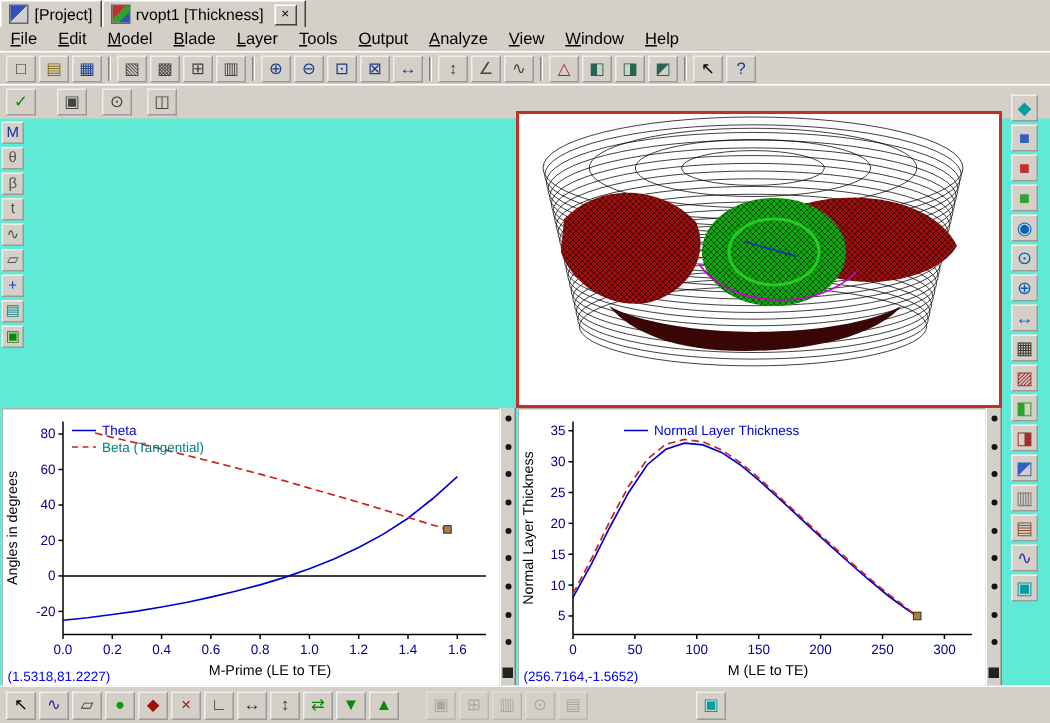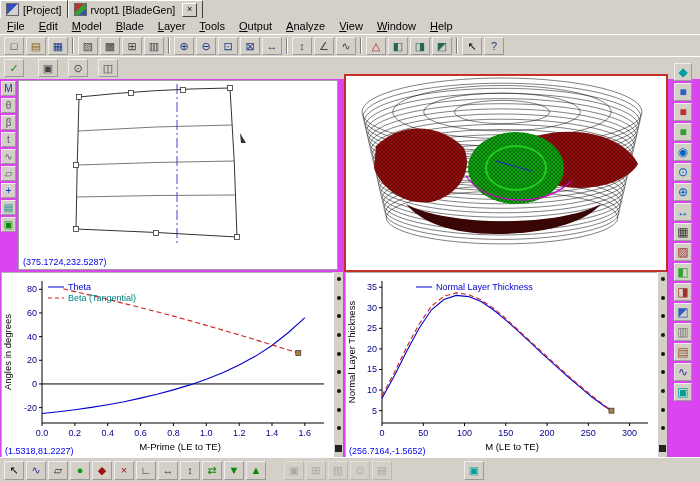--- a/index.html
+++ b/index.html
@@ -1,16 +1,16 @@
 <!DOCTYPE html>
 <html><head>
 <meta charset="utf-8">
 <style>
   html,body{margin:0;padding:0;background:#555;}
-  .app{position:relative;width:700px;height:482px;background:#d946ef;overflow:hidden;
+  .app{position:relative;width:700px;height:482px;background:#5eead4;overflow:hidden;
        font-family:"Liberation Sans",sans-serif;font-size:11px;color:#000;user-select:none;}
   
   .tabbar{position:absolute;left:0;top:0;width:700px;height:18px;background:#d4d0c8;
           border-bottom:1px solid #808080;display:flex;align-items:flex-end;}
   .tab{display:inline-flex;align-items:center;height:17px;padding:0 5px;background:#d4d0c8;
        border-top:1px solid #fff;border-left:1px solid #fff;border-right:1px solid #404040;font-size:10.5px;}
   .tab-icon{width:11px;height:11px;margin-right:4px;border:1px solid #666;}
   .ticon1{background:linear-gradient(135deg,#3050c0 50%,#d0d0d0 50%);}
   .ticon2{background:linear-gradient(135deg,#c03030 40%,#30a030 40% 70%,#3050c0 70%);}
   .tab-close{margin-left:7px;width:13px;height:12px;background:#d4d0c8;border:1px solid;
@@ -58,21 +58,21 @@
 
 <div class="app">
 
   <div class="tabbar">
     <div class="tab">
       <span class="tab-icon ticon1"></span>
       <span>[Project]</span>
     </div>
     <div class="tab">
       <span class="tab-icon ticon2"></span>
-      <span>rvopt1 [BladeGen]</span>
+      <span>rvopt1 [Thickness]</span>
       <span class="tab-close">×</span>
     </div>
   </div>
 
   <div class="menubar" id="menubar">
       <span class="menu-item"><u>F</u>ile</span>
       <span class="menu-item"><u>E</u>dit</span>
       <span class="menu-item"><u>M</u>odel</span>
       <span class="menu-item"><u>B</u>lade</span>
       <span class="menu-item"><u>L</u>ayer</span>
@@ -247,39 +247,20 @@
         <span style="color: rgb(144, 80, 48);">▤</span>
       </button>
       <button class="tb">
         <span style="color: rgb(48, 48, 160);">∿</span>
       </button>
       <button class="tb">
         <span style="color: rgb(0, 160, 160);">▣</span>
       </button>
     </div>
 
-  <div class="pane tl">
-    <svg id="sketch" width="316" height="170">
-        <line x1="158" y1="3" x2="158" y2="164" stroke="#4444cc" stroke-width="1" stroke-dasharray="10 3 2 3"></line>
-        <path d="M60,16 Q135,8 211,7 Q216,80 218,156 Q138,151 57,148 Q58,82 60,16 Z" fill="none" stroke="#333" stroke-width="1"></path>
-        <path d="M59,50 Q137,45 213,44" fill="none" stroke="#555" stroke-width="0.8"></path>
-        <path d="M58,84 Q137,81 215,80" fill="none" stroke="#555" stroke-width="0.8"></path>
-        <path d="M57,116 Q137,114 216,114" fill="none" stroke="#555" stroke-width="0.8"></path>
-        <rect x="57.5" y="13.5" width="5" height="5" fill="#fff" stroke="#333" stroke-width="0.8"></rect>
-        <rect x="109.5" y="9.5" width="5" height="5" fill="#fff" stroke="#333" stroke-width="0.8"></rect>
-        <rect x="161.5" y="6.5" width="5" height="5" fill="#fff" stroke="#333" stroke-width="0.8"></rect>
-        <rect x="208.5" y="4.5" width="5" height="5" fill="#fff" stroke="#333" stroke-width="0.8"></rect>
-        <rect x="54.5" y="81.5" width="5" height="5" fill="#fff" stroke="#333" stroke-width="0.8"></rect>
-        <rect x="54.5" y="145.5" width="5" height="5" fill="#fff" stroke="#333" stroke-width="0.8"></rect>
-        <rect x="134.5" y="149.5" width="5" height="5" fill="#fff" stroke="#333" stroke-width="0.8"></rect>
-        <rect x="215.5" y="153.5" width="5" height="5" fill="#fff" stroke="#333" stroke-width="0.8"></rect>
-        <path d="M221,52 L227,62 L222,62 Z" fill="#333"></path>
-      </svg>
-    <div class="readout" style="left:4px;bottom:2px">(375.1724,232.5287)</div>
-  </div>
 
   <div class="pane tr3d">
     <svg id="view3d" width="316" height="190">
       <defs>
         <pattern id="redmesh" width="4" height="4" patternUnits="userSpaceOnUse">
           <rect width="4" height="4" fill="#9c0f0f"></rect>
           <path d="M0 4L4 0M0 0L4 4" stroke="#3d0404" stroke-width="0.6"></path>
         </pattern>
         <pattern id="greenmesh" width="4" height="4" patternUnits="userSpaceOnUse">
           <rect width="4" height="4" fill="#12a512"></rect>

